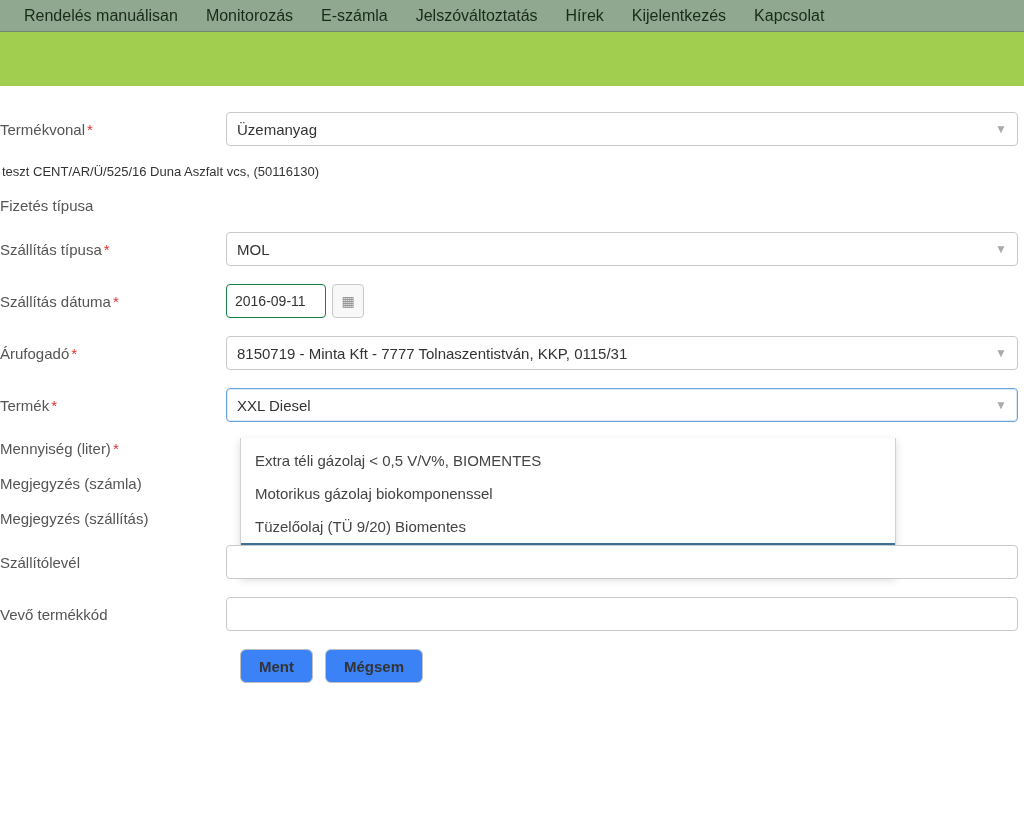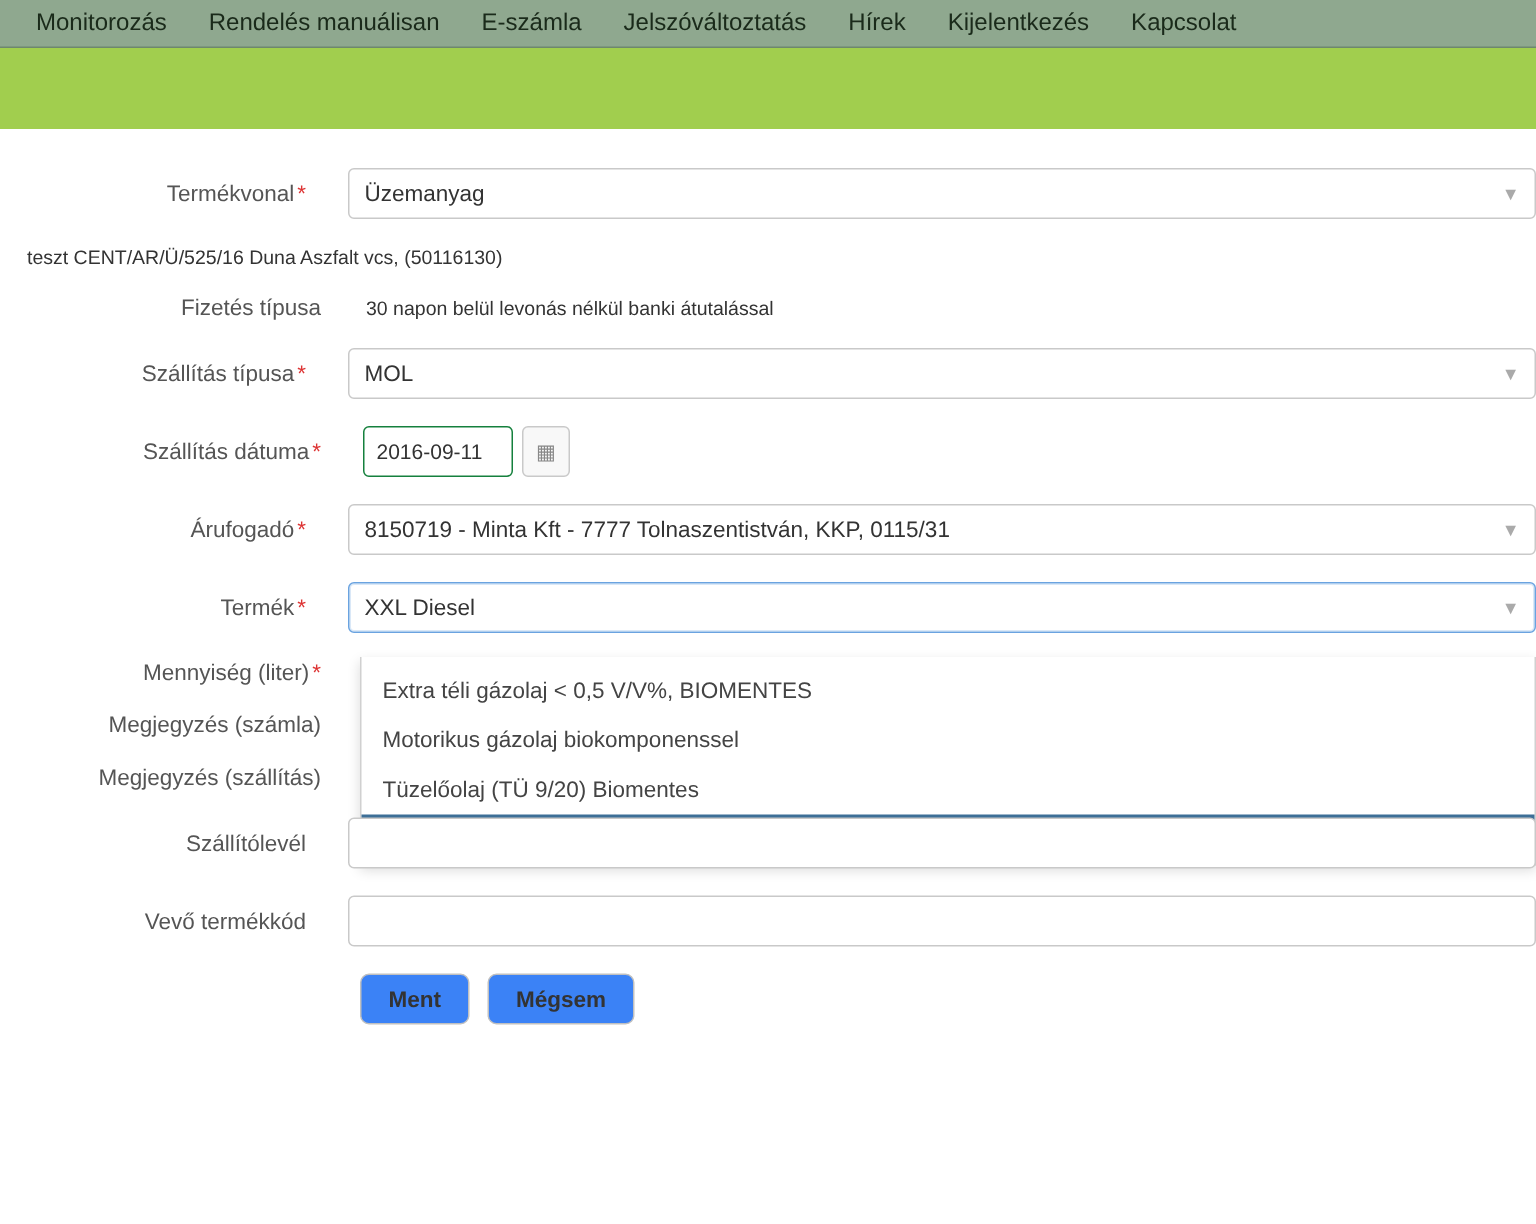--- a/index.html
+++ b/index.html
@@ -6,64 +6,64 @@
 body { font-family: Arial, Helvetica, sans-serif; font-size: 15px; color: #444; width: 1024px; height: 816px; overflow: hidden; background: #fff; }
 
 .topnav { display: flex; align-items: center; height: 32px; background: #8fa88f; border-bottom: 1px solid #6e876e; padding-left: 10px; gap: 0; }
 .topnav .item { padding: 0 14px; height: 100%; display: flex; align-items: center; color: #1a2a1a; font-size: 16px; cursor: pointer; white-space: nowrap; }
 
 .greenbar { height: 54px; background: #a1ce4e; }
 
 .form { padding: 26px 0 0 0; position: relative; }
 
 .row { display: flex; align-items: center; margin-bottom: 18px; }
-.label { width: 226px; padding-right: 12px; text-align: right; color: #555; font-size: 15px; }
+.label { width: 226px; padding-right: 12px; color: #555; font-size: 15px; }
 .req { color: #d33; margin-left: 2px; }
-.field { flex: 1; position: relative; margin-left: 16px; }
+.field { flex: 1; position: relative; }
 
 .select, .textin {
   width: 792px; height: 34px; border: 1px solid #c9c9c9; border-radius: 4px;
   padding: 0 10px; font-size: 15px; color: #333; background: #fff;
   display: flex; align-items: center; justify-content: space-between;
 }
 .select { cursor: pointer; }
 .select.focus { border-color: #6aa3e0; box-shadow: 0 0 0 1px rgba(106,163,224,0.25) inset; }
 .select .txt { flex: 1; }
 .chev { color: #aaa; font-size: 12px; margin-left: 8px; }
 
 .readval { color: #333; font-size: 13px; padding-left: 2px; }
 
 .datewrap { display: flex; gap: 6px; align-items: center; }
 .datein { width: 100px; height: 34px; border: 1px solid #15803d; border-radius: 4px; padding: 0 8px; font-size: 14px; color: #333; }
 .calbtn { width: 32px; height: 34px; border: 1px solid #c9c9c9; border-radius: 4px; background: #f8f8f8; display: flex; align-items: center; justify-content: center; cursor: pointer; }
 .calicon { font-size: 14px; color: #888; }
 
 .dropdown {
-  position: absolute; left: 240px; top: 0; width: 784px;
+  position: absolute; left: 240px; top: 0; width: 656px;
   background: #fff; border: 1px solid #d0d0d0; border-top: none;
   box-shadow: 0 3px 8px rgba(0,0,0,0.15);
 }
 .dropdown .opt { padding: 8px 14px; font-size: 15px; color: #444; cursor: pointer; }
 .dropdown .opt.sel { background: #3d6f97; color: #fff; }
 .dropdown .opt:first-child { margin-top: 6px; }
 .dropdown .opt:last-child { margin-bottom: 0; }
 
 .btnrow { margin-left: 240px; display: flex; gap: 12px; margin-top: 4px; }
 .btn { height: 34px; padding: 0 18px; border: 1px solid #c0c0c0; border-radius: 6px; background: #3b82f6; font-size: 15px; font-weight: bold; color: #333; cursor: pointer; }
 
 
 .ddanchor { position: relative; height: 0; }
 .dropdown-wrap { position: absolute; left: 0; top: -2px; right: 0; }
 </style>
 </head>
 <body>
 
 <div class="topnav">
+  <div class="item">Rendelés manuálisan</div>
   <div class="item">Monitorozás</div>
-  <div class="item">Rendelés manuálisan</div>
   <div class="item">E-számla</div>
   <div class="item">Jelszóváltoztatás</div>
   <div class="item">Hírek</div>
   <div class="item">Kijelentkezés</div>
   <div class="item">Kapcsolat</div>
 </div>
 
 <div class="greenbar"></div>
 
 <div class="form">
@@ -77,21 +77,20 @@
       </div>
     </div>
   </div>
 
   <div class="row">
     <div class="field readval">teszt CENT/AR/Ü/525/16 Duna Aszfalt vcs, (50116130)</div>
   </div>
 
   <div class="row">
     <div class="label">Fizetés típusa</div>
-    <div class="field readval">30 napon belül levonás nélkül banki átutalással</div>
   </div>
 
   <div class="row">
     <div class="label"><span>Szállítás típusa</span><span class="req">*</span></div>
     <div class="field">
       <div class="select">
         <span class="txt">MOL</span>
         <span class="chev">▼</span>
       </div>
     </div>

